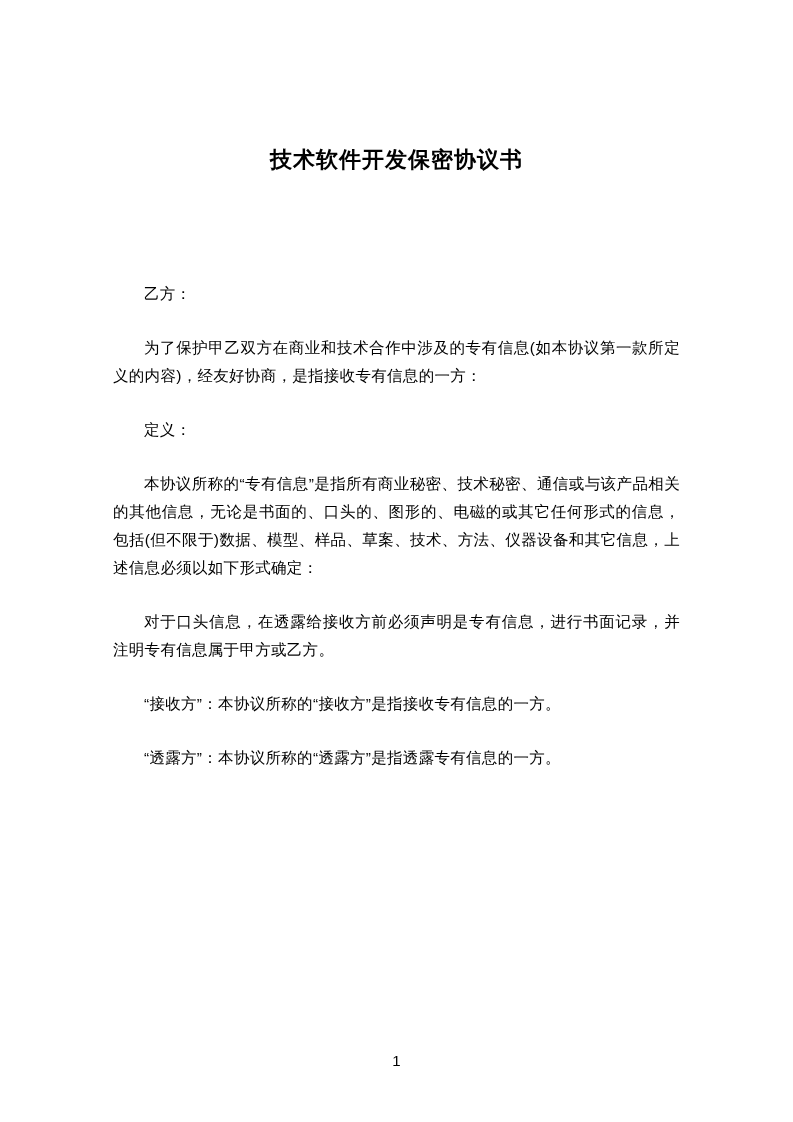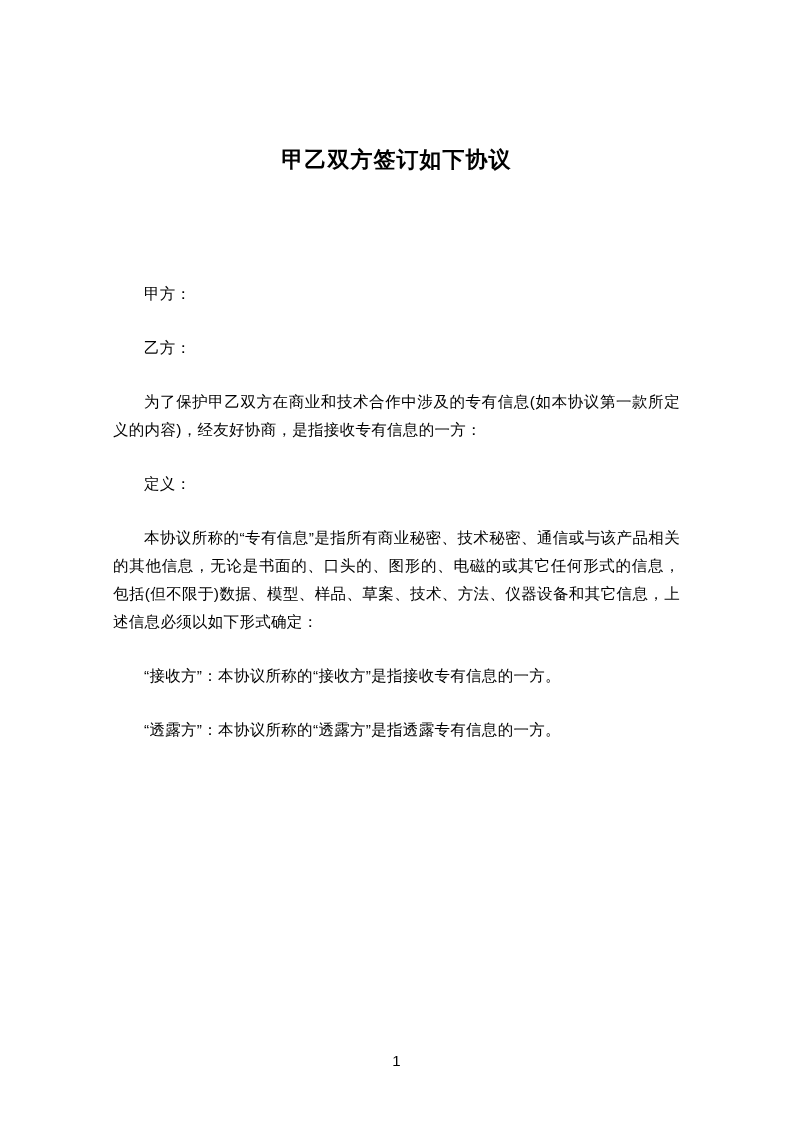--- a/index.html
+++ b/index.html
@@ -44,35 +44,35 @@
     text-align: center;
     font-size: 15px;
     line-height: 18px;
   }
 </style>
 </head>
 <body>
 
 <div class="page">
 
-  <h1 class="doc-title">甲乙双方签订如下协议</h1>
+  <h1 class="doc-title">技术软件开发保密协议书</h1>
 
   <div class="doc-body">
-    <p>甲方：</p>
 
     <p>乙方：</p>
 
     <p>为了保护甲乙双方在商业和技术合作中涉及的专有信息(如本协议第一款所定义的内容)，经友好协商，是指接收专有信息的一方：</p>
 
     <p>定义：</p>
 
 
     <p>本协议所称的“专有信息”是指所有商业秘密、技术秘密、通信或与该产品相关的其他信息，无论是书面的、口头的、图形的、电磁的或其它任何形式的信息，包括(但不限于)数据、模型、样品、草案、技术、方法、仪器设备和其它信息，上述信息必须以如下形式确定：</p>
 
 
+    <p>对于口头信息，在透露给接收方前必须声明是专有信息，进行书面记录，并注明专有信息属于甲方或乙方。</p>
 
     <p>“接收方”：本协议所称的“接收方”是指接收专有信息的一方。</p>
 
     <p>“透露方”：本协议所称的“透露方”是指透露专有信息的一方。</p>
 
   </div>
 
   <div class="page-number">1</div>
 
 </div>

